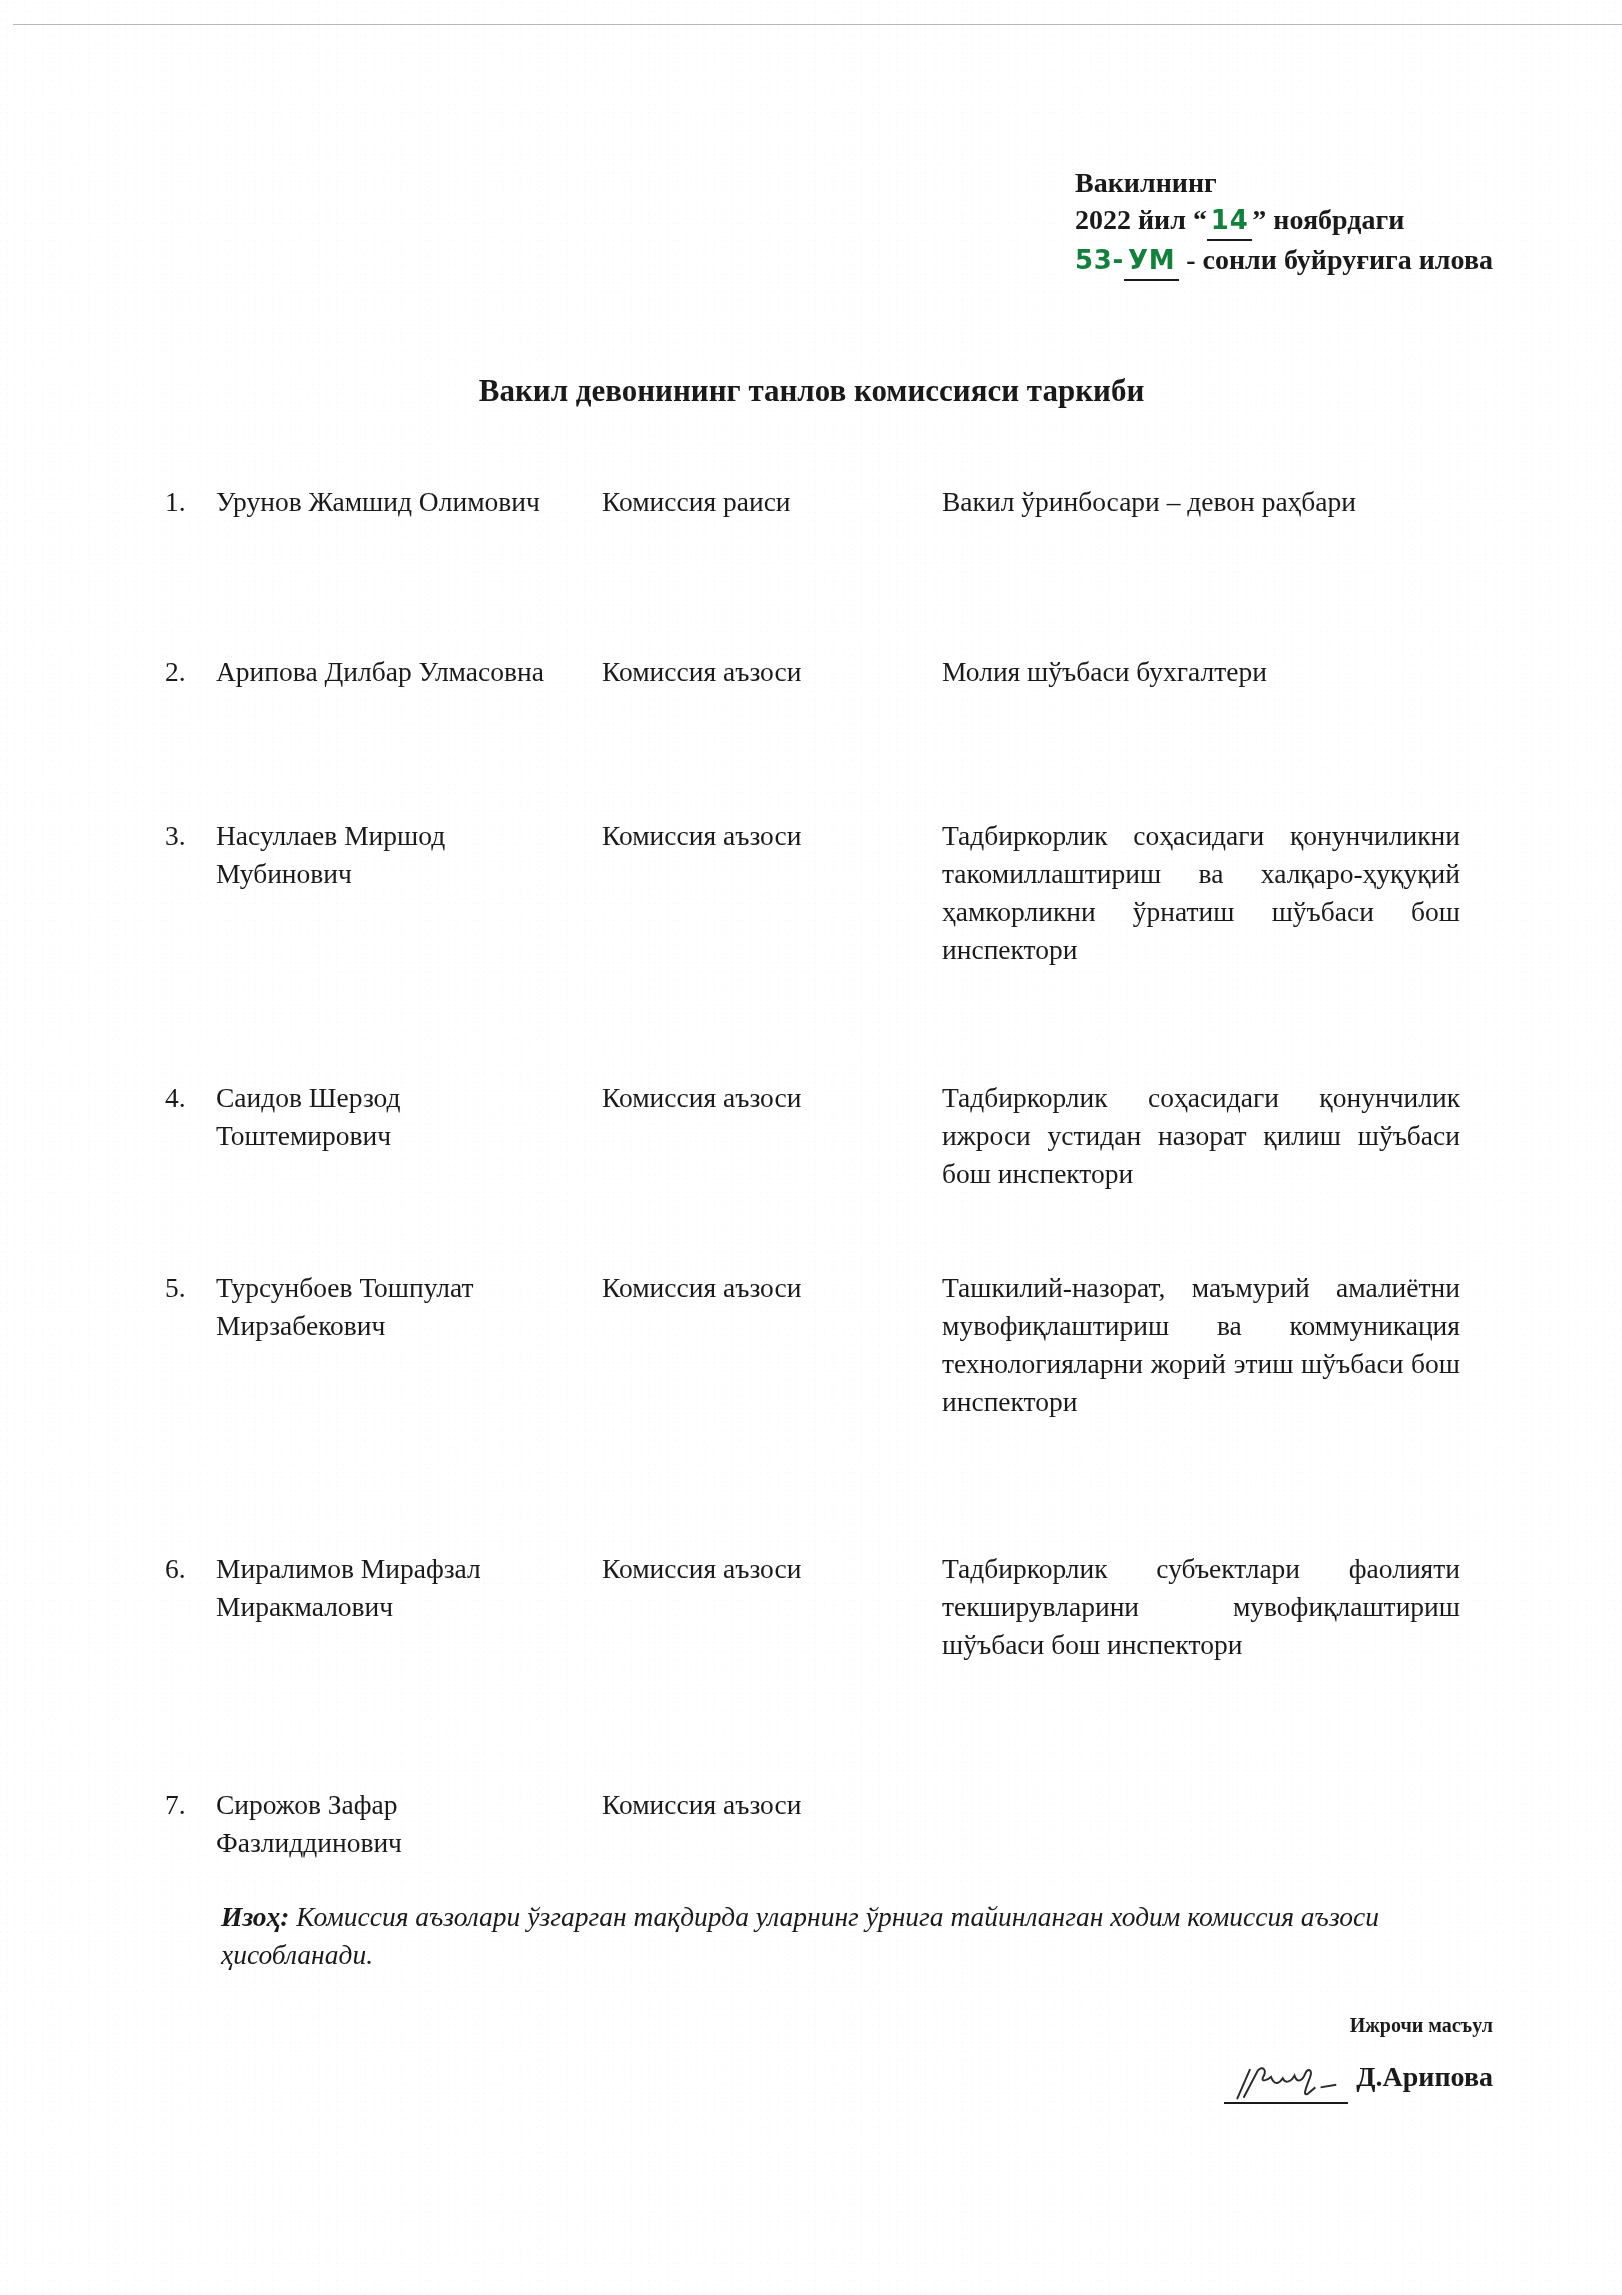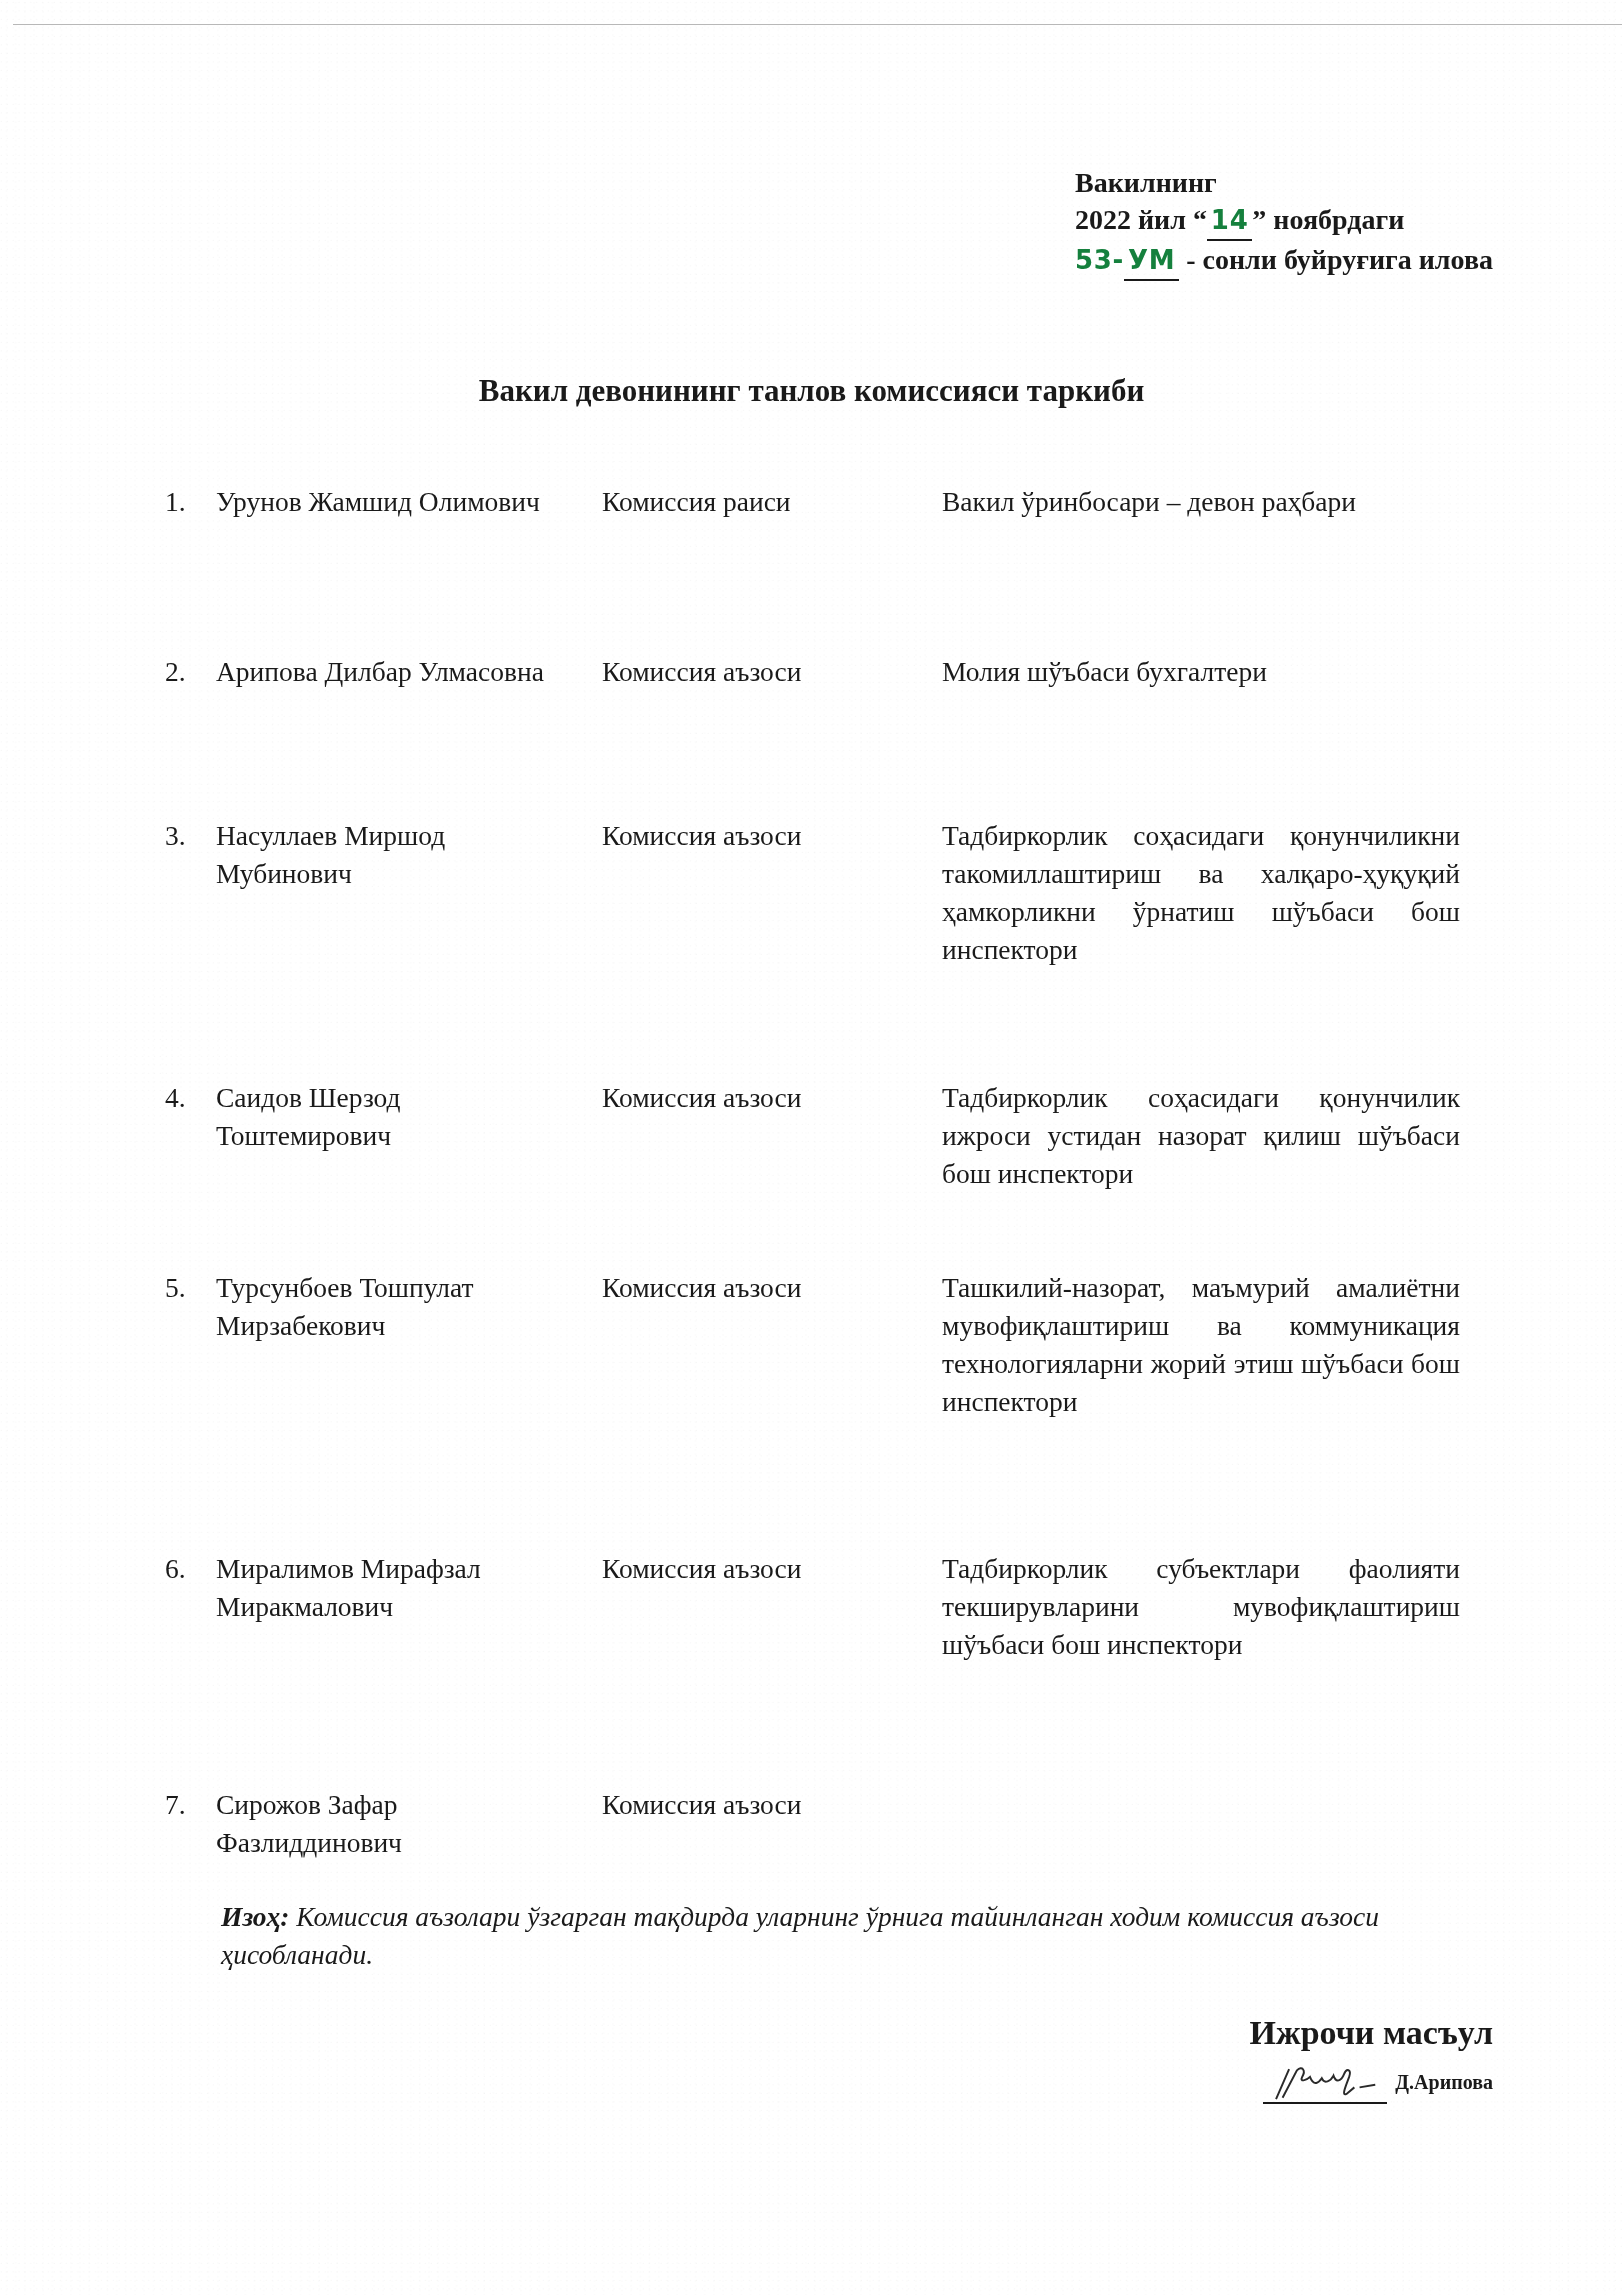--- a/index.html
+++ b/index.html
@@ -103,32 +103,32 @@
       font-size: 27.5px;
       line-height: 38px;
       font-style: italic;
     }
     .note .note-label { font-weight: bold; }
     
     .sign-title {
       position: absolute;
       right: 130px;
       top: 2014px;
-      font-size: 34px;
+      font-size: 20px;
       font-weight: bold;
       margin-left: 14px;
     }
     .sign-line {
       position: absolute;
       right: 130px;
       top: 2061px;
       display: flex;
-      align-items: center;
+      align-items: flex-start;
       gap: 7.9px;
-      font-size: 20px;
+      font-size: 28px;
       font-weight: bold;
     }
     .signature-mark {
       width: 124px;
       height: 41px;
       border-bottom: 2px solid #1a1a1a;
       position: relative;
     }
     .signature-mark svg { position: absolute; left: 0; top: 0; }
   </style>

